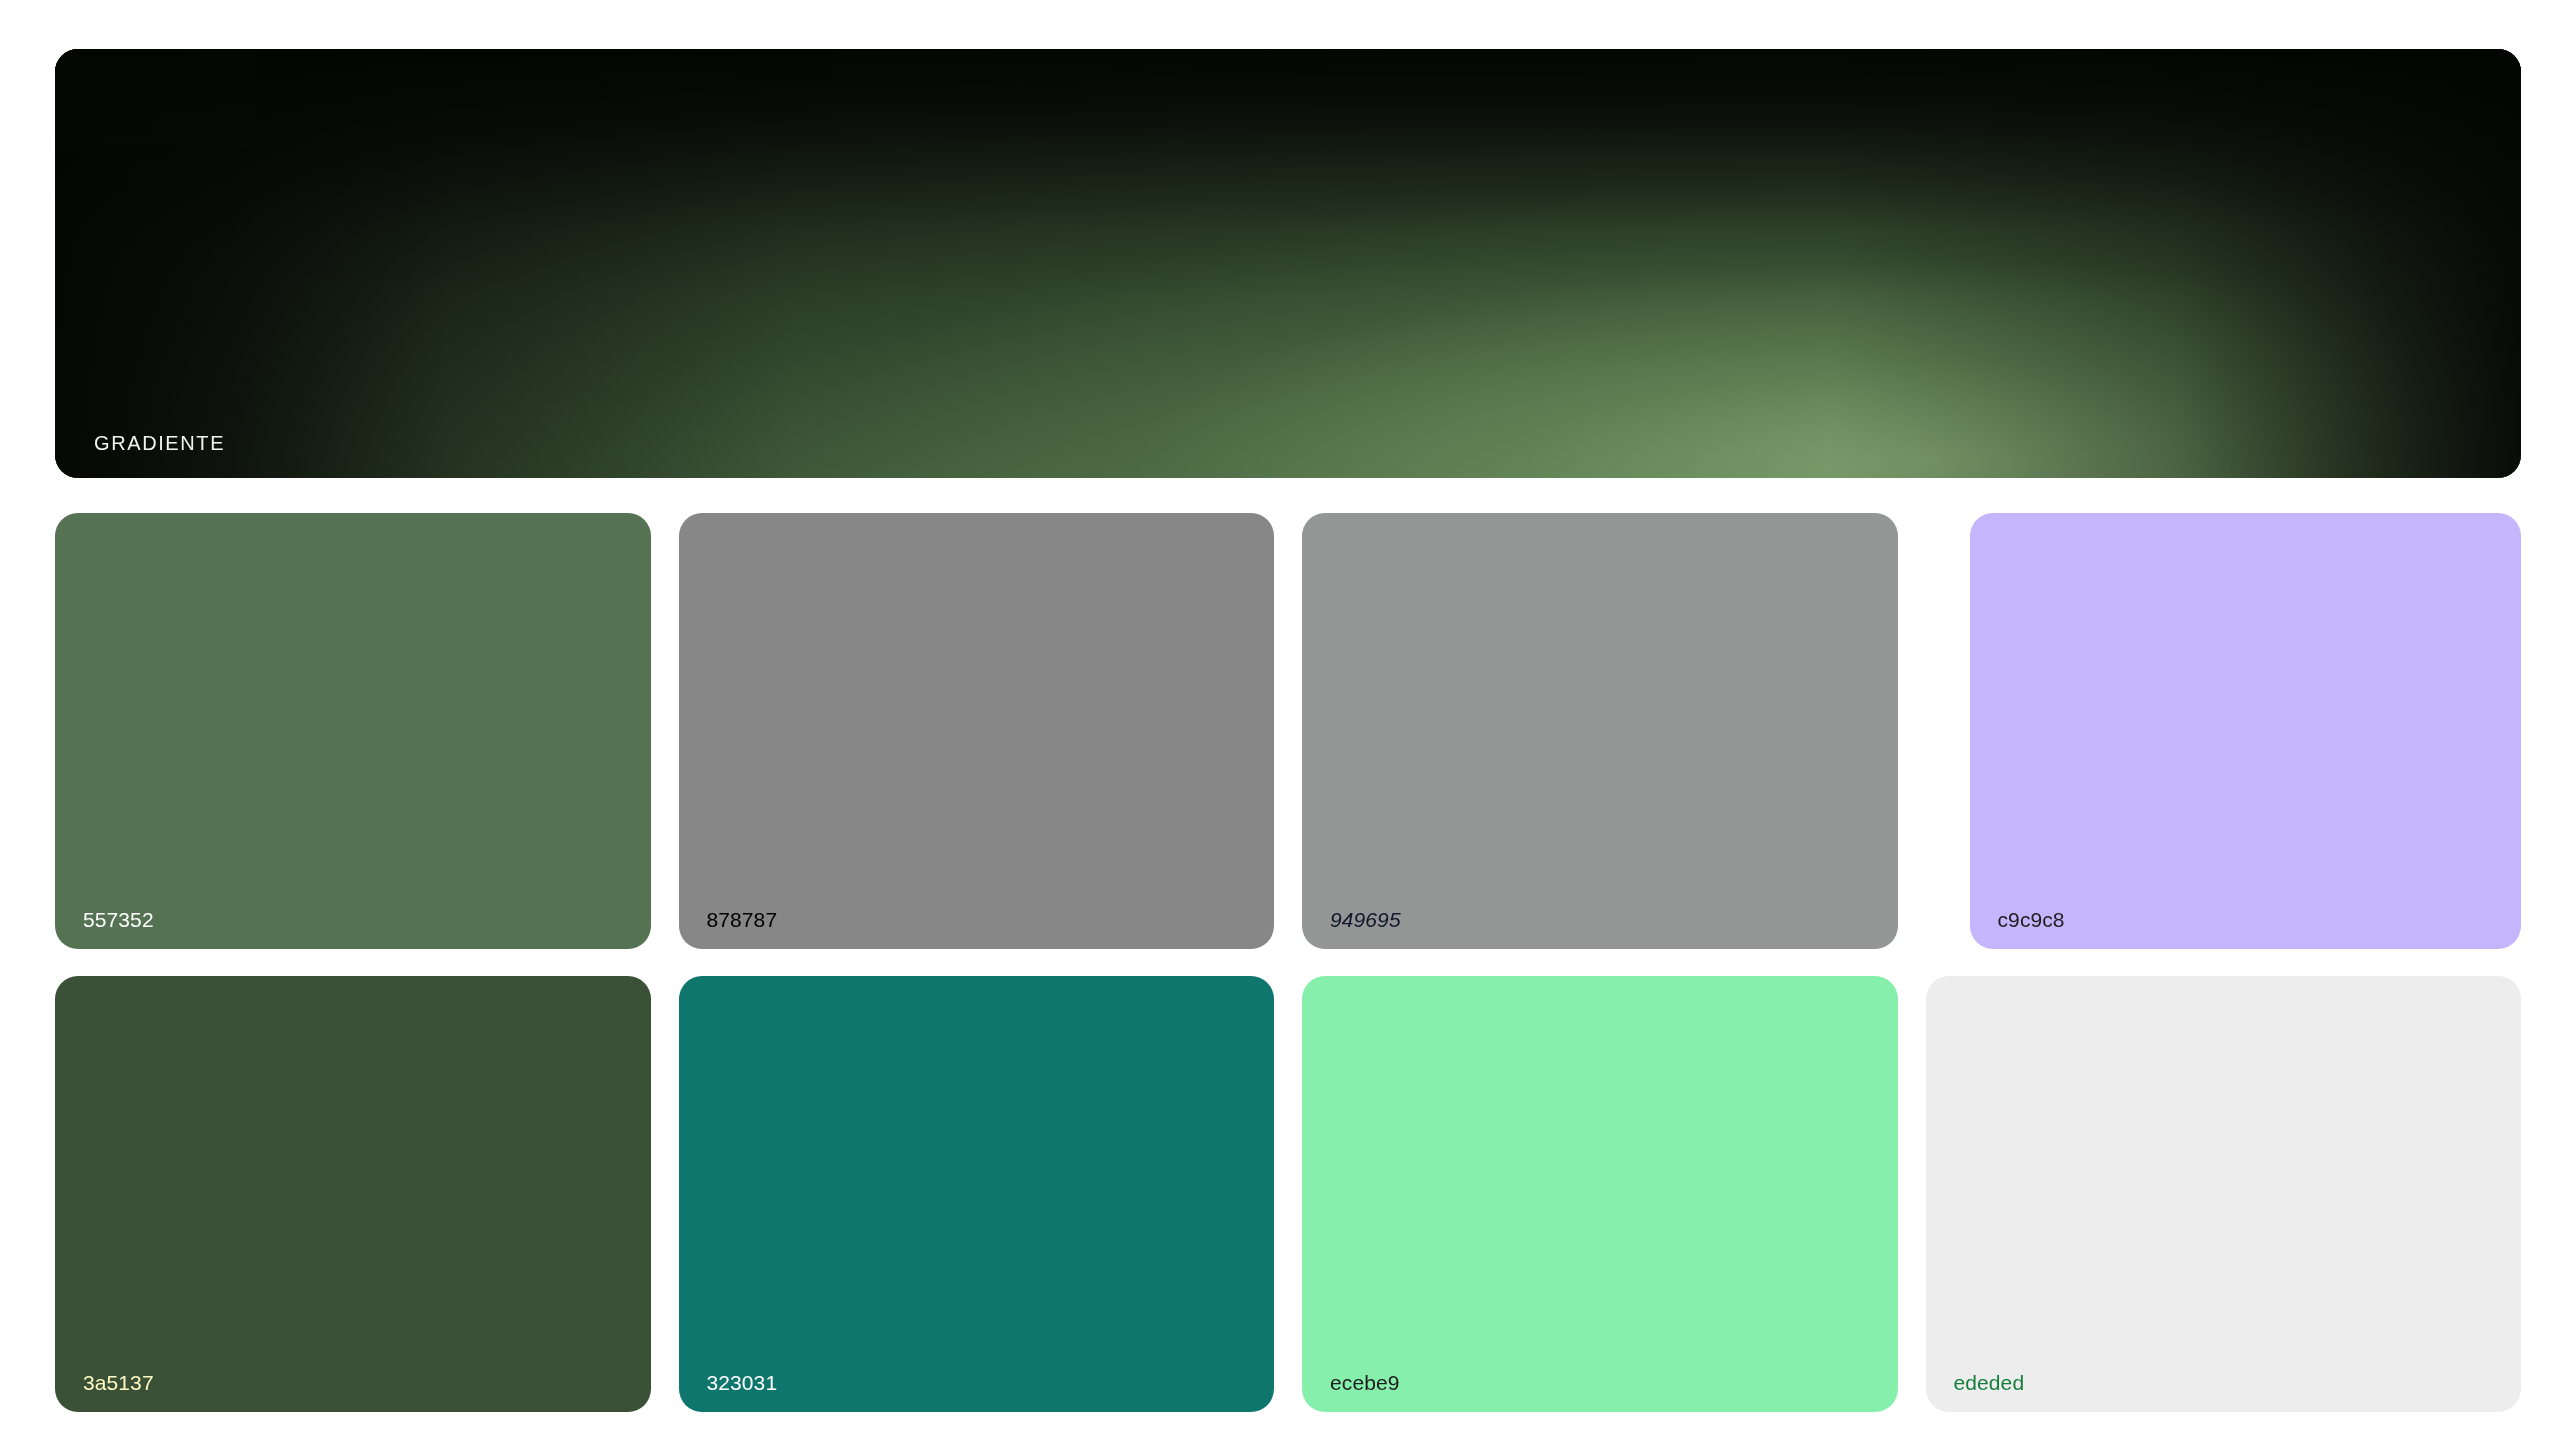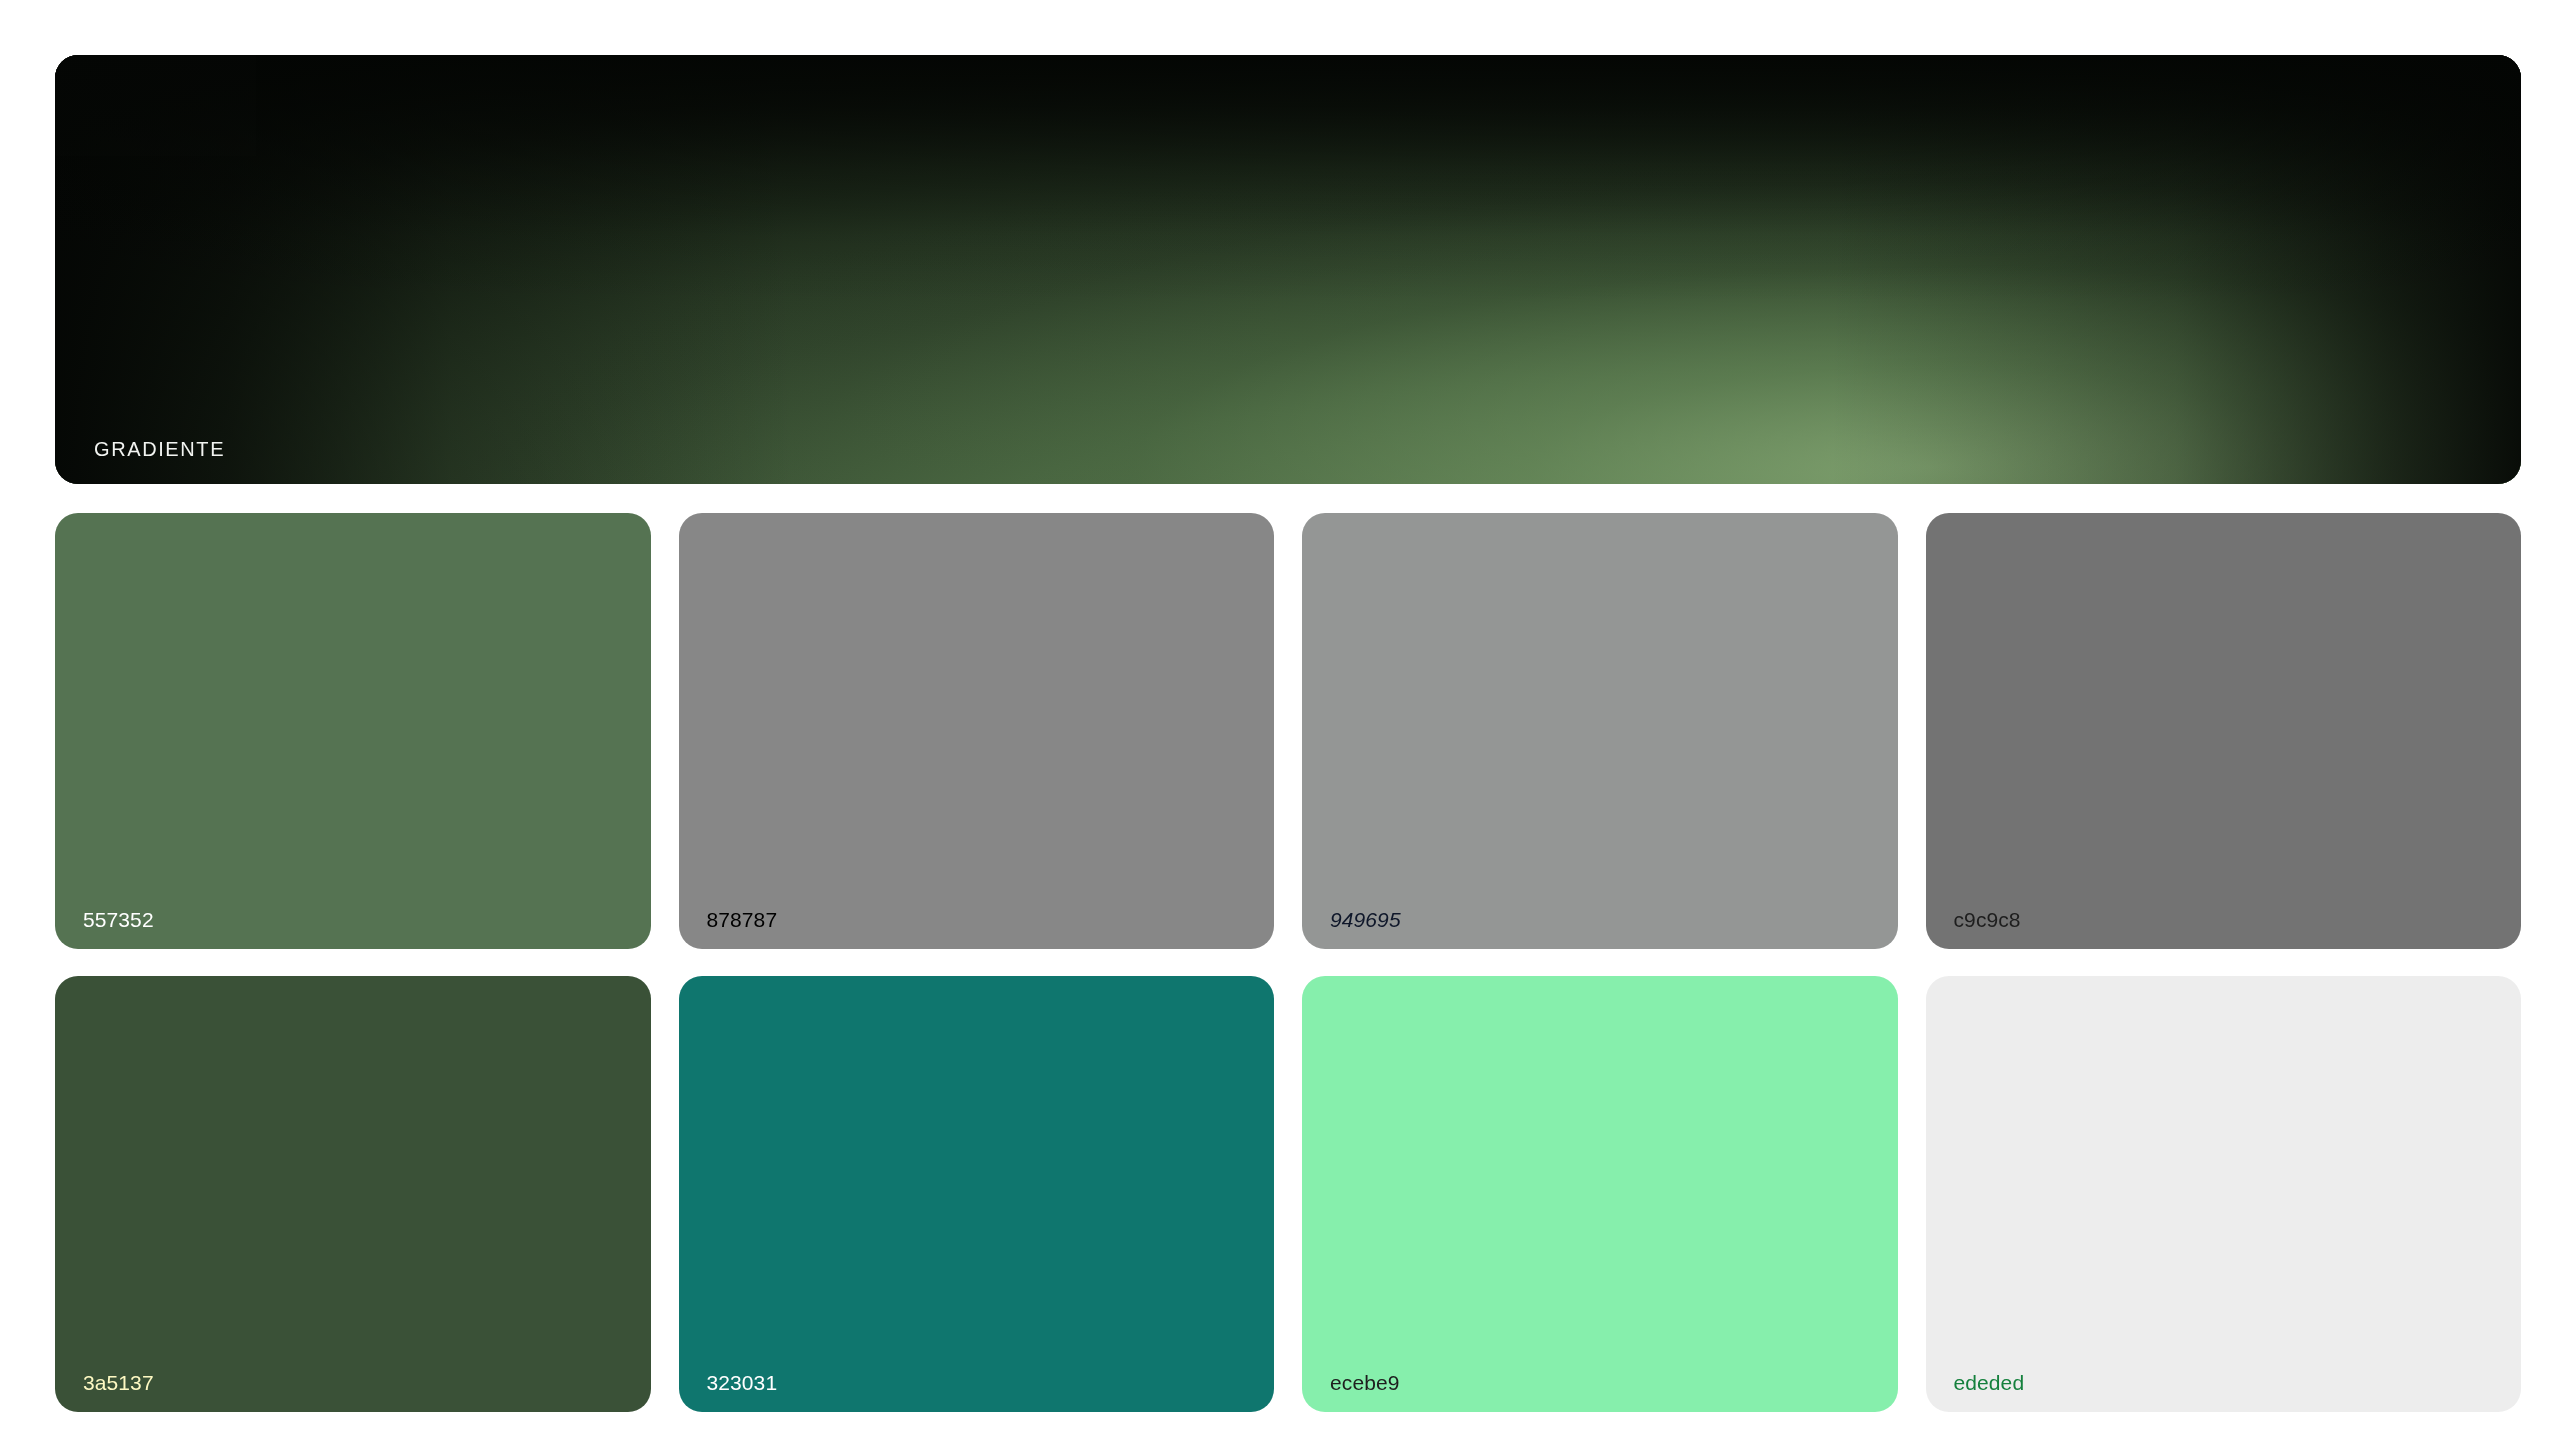--- a/index.html
+++ b/index.html
@@ -19,21 +19,21 @@
     width: 2576px;
     height: 1449px;
     background: #ffffff;
     box-sizing: border-box;
   }
 
   
   .gradient-banner {
     position: absolute;
     left: 55px;
-    top: 55px;
+    top: 49px;
     width: 2466px;
     height: 429px;
     border-radius: 23px;
     overflow: hidden;
     background: #080b07;
   }
   .grad-layer {
     position: absolute;
     inset: 0;
   }
@@ -152,21 +152,21 @@
     </div>
 
     <div class="swatch" style="background: rgb(135, 135, 135);">
       <span class="swatch-label" style="color: #000000;">878787</span>
     </div>
 
     <div class="swatch" style="background: rgb(148, 150, 149);">
       <span class="swatch-label" style="color: #0f172a; font-style: italic;">949695</span>
     </div>
 
-    <div class="swatch" style="background: #737373;">
+    <div class="swatch" style="background: #c4b5fd; margin-left: 44px;">
       <span class="swatch-label" style="color: rgb(30, 30, 30);">c9c9c8</span>
     </div>
 
     <div class="swatch" style="background: rgb(58, 81, 55);">
       <span class="swatch-label" style="color: #fef9c3;">3a5137</span>
     </div>
 
     <div class="swatch" style="background: #0f766e;">
       <span class="swatch-label" style="color: rgb(255, 255, 255);">323031</span>
     </div>

